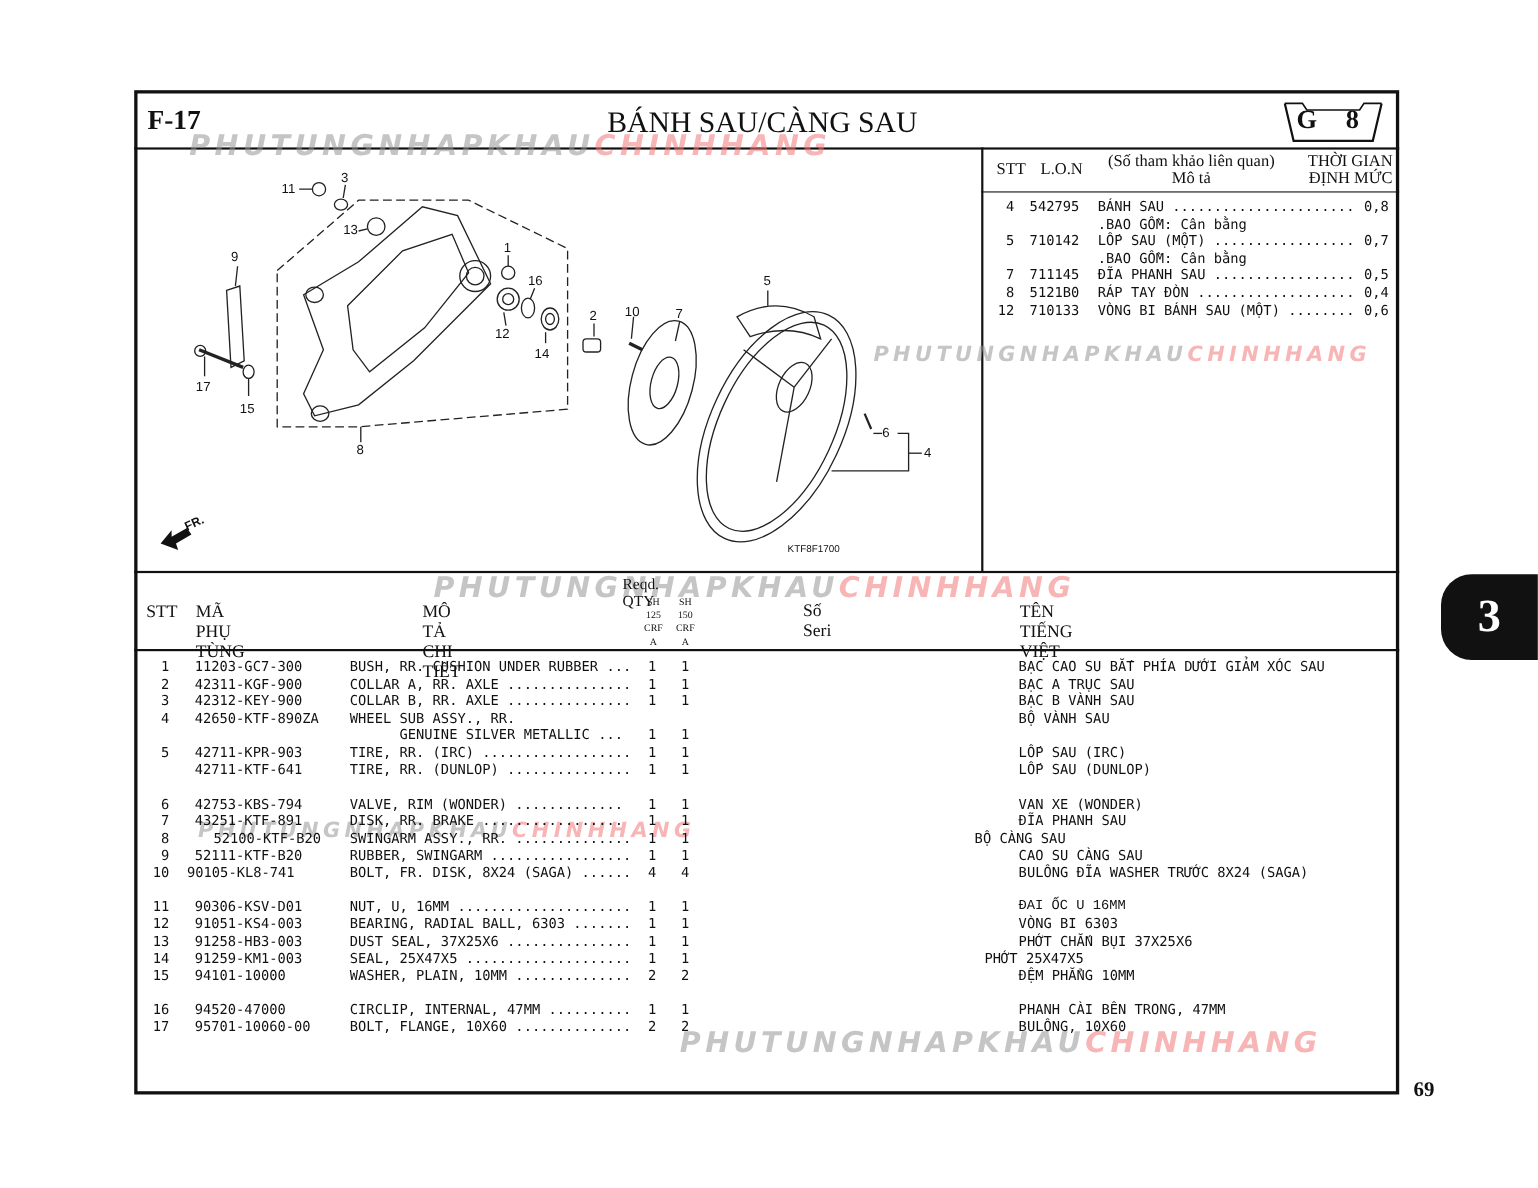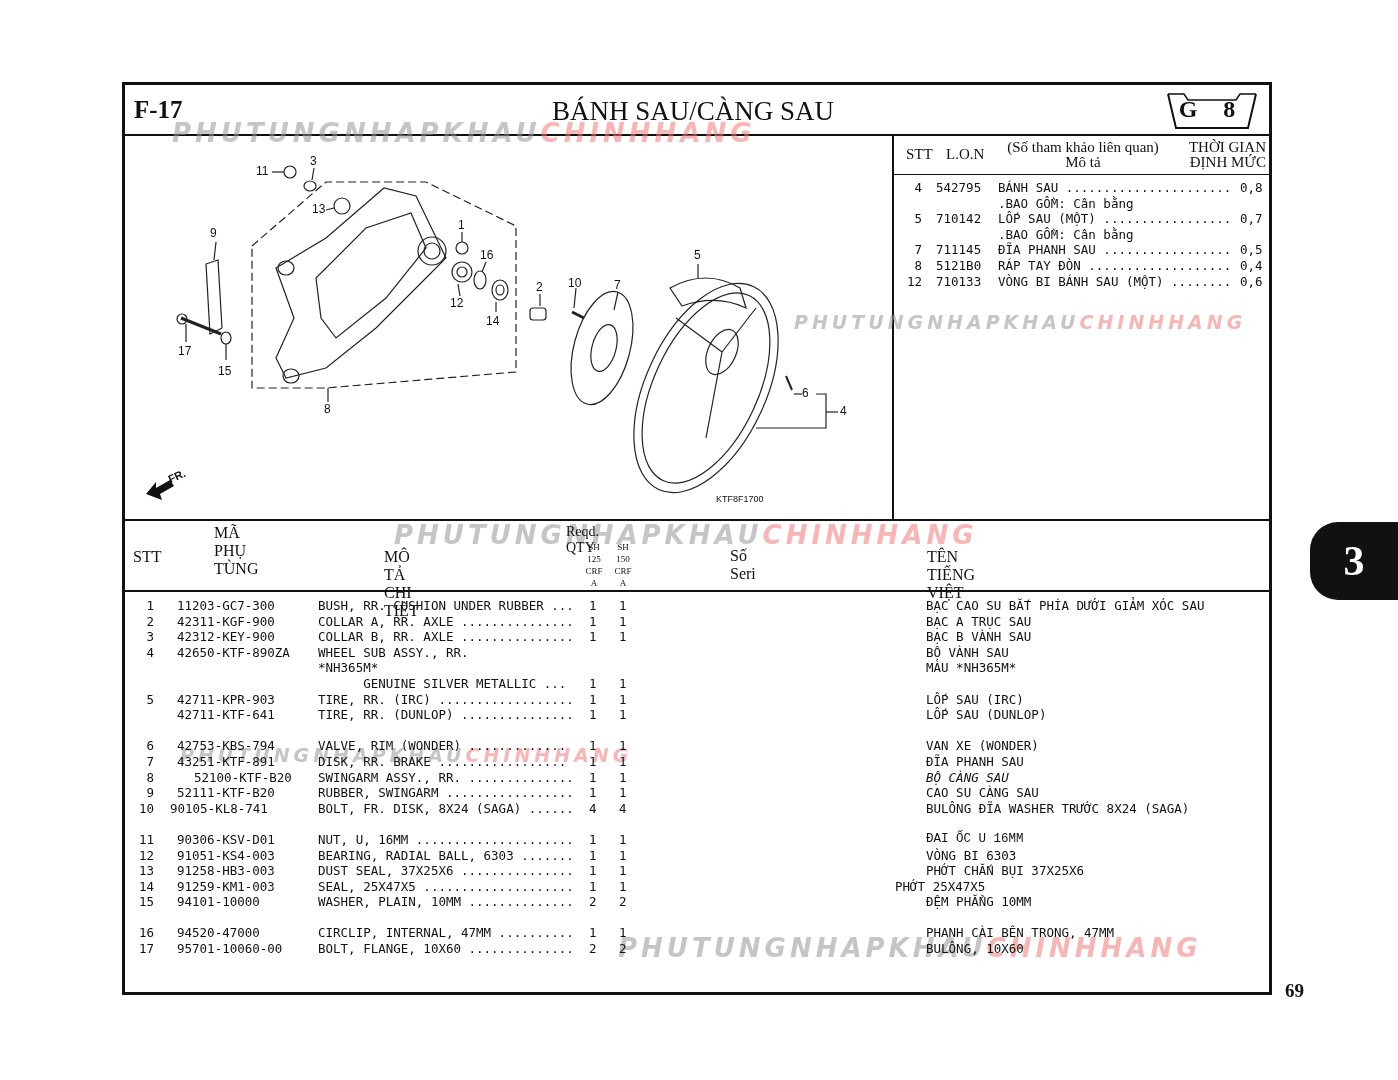--- a/index.html
+++ b/index.html
@@ -214,21 +214,21 @@
   <div class="lt-row">
     <span style="left:0; width:16px; text-align:right;">12</span>
     <span style="left:30px;">710133</span>
     <span style="left:92px;">VÒNG BI BÁNH SAU (MỘT) ........</span>
     <span style="left:334px;">0,6</span>
   </div>
 </div>
 
 <div style="position:absolute; left:0; top:0;">
   <span class="pt-head" style="left:133px; top:548px;">STT</span>
-  <span class="pt-head" style="left:178px; top:524px;margin-left:36px;">MÃ PHỤ TÙNG</span>
+  <span class="pt-head" style="left:178px; top:548px;">MÃ PHỤ TÙNG</span>
   <span class="pt-head" style="left:384px; top:548px;">MÔ TẢ CHI TIẾT</span>
   <span class="pt-head" style="left:566px; top:524px; font-size:14px;">Reqd. QTY</span>
   <div style="position:absolute; left:580px; top:541px; width:28px; text-align:center; font-size:9px; line-height:12px;">
     <div>SH</div>
     <div>125</div>
     <div>CRF</div>
     <div>A</div>
   </div>
   <div style="position:absolute; left:609px; top:541px; width:28px; text-align:center; font-size:9px; line-height:12px;">
     <div>SH</div>
@@ -238,28 +238,27 @@
   </div>
   <span class="pt-head" style="left:730px; top:547px;">Số Seri</span>
   <span class="pt-head" style="left:927px; top:548px;">TÊN TIẾNG VIỆT</span>
 </div>
 
 <div class="pt-rows mono">
   <div class="pt-row"><span style="left:0;width:24px;text-align:right;">1</span><span style="left:47px;">11203-GC7-300</span><span style="left:188px;">BUSH, RR. CUSHION UNDER RUBBER ...</span><span style="left:459px;">1</span><span style="left:489px;">1</span><span style="left:796px;">BẠC CAO SU BẮT PHÍA DƯỚI GIẢM XÓC SAU</span></div>
   <div class="pt-row"><span style="left:0;width:24px;text-align:right;">2</span><span style="left:47px;">42311-KGF-900</span><span style="left:188px;">COLLAR A, RR. AXLE ...............</span><span style="left:459px;">1</span><span style="left:489px;">1</span><span style="left:796px;">BẠC A TRỤC SAU</span></div>
   <div class="pt-row"><span style="left:0;width:24px;text-align:right;">3</span><span style="left:47px;">42312-KEY-900</span><span style="left:188px;">COLLAR B, RR. AXLE ...............</span><span style="left:459px;">1</span><span style="left:489px;">1</span><span style="left:796px;">BẠC B VÀNH SAU</span></div>
   <div class="pt-row"><span style="left:0;width:24px;text-align:right;">4</span><span style="left:47px;">42650-KTF-890ZA</span><span style="left:188px;">WHEEL SUB ASSY., RR.</span><span style="left:459px;"></span><span style="left:489px;"></span><span style="left:796px;">BỘ VÀNH SAU</span></div>
-  <div class="pt-row"><span style="left:0;width:24px;text-align:right;"></span><span style="left:47px;"></span><span style="left:188px;">*NH365M*</span><span style="left:459px;"></span><span style="left:489px;"></span><span style="left:796px;">MÀU *NH365M*</span></div>
   <div class="pt-row"><span style="left:0;width:24px;text-align:right;"></span><span style="left:47px;"></span><span style="left:188px;">      GENUINE SILVER METALLIC ...</span><span style="left:459px;">1</span><span style="left:489px;">1</span><span style="left:796px;"></span></div>
   <div class="pt-row"><span style="left:0;width:24px;text-align:right;">5</span><span style="left:47px;">42711-KPR-903</span><span style="left:188px;">TIRE, RR. (IRC) ..................</span><span style="left:459px;">1</span><span style="left:489px;">1</span><span style="left:796px;">LỐP SAU (IRC)</span></div>
   <div class="pt-row"><span style="left:0;width:24px;text-align:right;"></span><span style="left:47px;">42711-KTF-641</span><span style="left:188px;">TIRE, RR. (DUNLOP) ...............</span><span style="left:459px;">1</span><span style="left:489px;">1</span><span style="left:796px;">LỐP SAU (DUNLOP)</span></div>
   <div class="pt-row"></div>
   <div class="pt-row"><span style="left:0;width:24px;text-align:right;">6</span><span style="left:47px;">42753-KBS-794</span><span style="left:188px;">VALVE, RIM (WONDER) .............</span><span style="left:459px;">1</span><span style="left:489px;">1</span><span style="left:796px;">VAN XE (WONDER)</span></div>
   <div class="pt-row"><span style="left:0;width:24px;text-align:right;">7</span><span style="left:47px;">43251-KTF-891</span><span style="left:188px;">DISK, RR. BRAKE .................</span><span style="left:459px;">1</span><span style="left:489px;">1</span><span style="left:796px;">ĐĨA PHANH SAU</span></div>
-  <div class="pt-row"><span style="left:0;width:24px;text-align:right;">8</span><span style="left:64px;text-align:center;">52100-KTF-B20</span><span style="left:188px;">SWINGARM ASSY., RR. ..............</span><span style="left:459px;">1</span><span style="left:489px;">1</span><span style="left:796px;font-style:italic;">BỘ CÀNG SAU</span></div>
+  <div class="pt-row"><span style="left:0;width:24px;text-align:right;">8</span><span style="left:64px;text-align:center;">52100-KTF-B20</span><span style="left:188px;">SWINGARM ASSY., RR. ..............</span><span style="left:459px;">1</span><span style="left:489px;">1</span><span style="left:756px;">BỘ CÀNG SAU</span></div>
   <div class="pt-row"><span style="left:0;width:24px;text-align:right;">9</span><span style="left:47px;">52111-KTF-B20</span><span style="left:188px;">RUBBER, SWINGARM .................</span><span style="left:459px;">1</span><span style="left:489px;">1</span><span style="left:796px;">CAO SU CÀNG SAU</span></div>
   <div class="pt-row"><span style="left:0;width:24px;text-align:right;">10</span><span style="left:40px;">90105-KL8-741</span><span style="left:188px;">BOLT, FR. DISK, 8X24 (SAGA) ......</span><span style="left:459px;">4</span><span style="left:489px;">4</span><span style="left:796px;">BULÔNG ĐĨA WASHER TRƯỚC 8X24 (SAGA)</span></div>
   <div class="pt-row"></div>
   <div class="pt-row"><span style="left:0;width:24px;text-align:right;">11</span><span style="left:47px;">90306-KSV-D01</span><span style="left:188px;">NUT, U, 16MM .....................</span><span style="left:459px;">1</span><span style="left:489px;">1</span><span style="left:796px;font-family:Liberation Mono, monospace;">ĐAI ỐC U 16MM</span></div>
   <div class="pt-row"><span style="left:0;width:24px;text-align:right;">12</span><span style="left:47px;">91051-KS4-003</span><span style="left:188px;">BEARING, RADIAL BALL, 6303 .......</span><span style="left:459px;">1</span><span style="left:489px;">1</span><span style="left:796px;">VÒNG BI 6303</span></div>
   <div class="pt-row"><span style="left:0;width:24px;text-align:right;">13</span><span style="left:47px;">91258-HB3-003</span><span style="left:188px;">DUST SEAL, 37X25X6 ...............</span><span style="left:459px;">1</span><span style="left:489px;">1</span><span style="left:796px;">PHỚT CHẮN BỤI 37X25X6</span></div>
   <div class="pt-row"><span style="left:0;width:24px;text-align:right;">14</span><span style="left:47px;">91259-KM1-003</span><span style="left:188px;">SEAL, 25X47X5 ....................</span><span style="left:459px;">1</span><span style="left:489px;">1</span><span style="left:765px;">PHỚT 25X47X5</span></div>
   <div class="pt-row"><span style="left:0;width:24px;text-align:right;">15</span><span style="left:47px;">94101-10000</span><span style="left:188px;">WASHER, PLAIN, 10MM ..............</span><span style="left:459px;">2</span><span style="left:489px;">2</span><span style="left:796px;">ĐỆM PHẲNG 10MM</span></div>
   <div class="pt-row"></div>
   <div class="pt-row"><span style="left:0;width:24px;text-align:right;">16</span><span style="left:47px;">94520-47000</span><span style="left:188px;">CIRCLIP, INTERNAL, 47MM ..........</span><span style="left:459px;">1</span><span style="left:489px;">1</span><span style="left:796px;">PHANH CÀI BÊN TRONG, 47MM</span></div>

